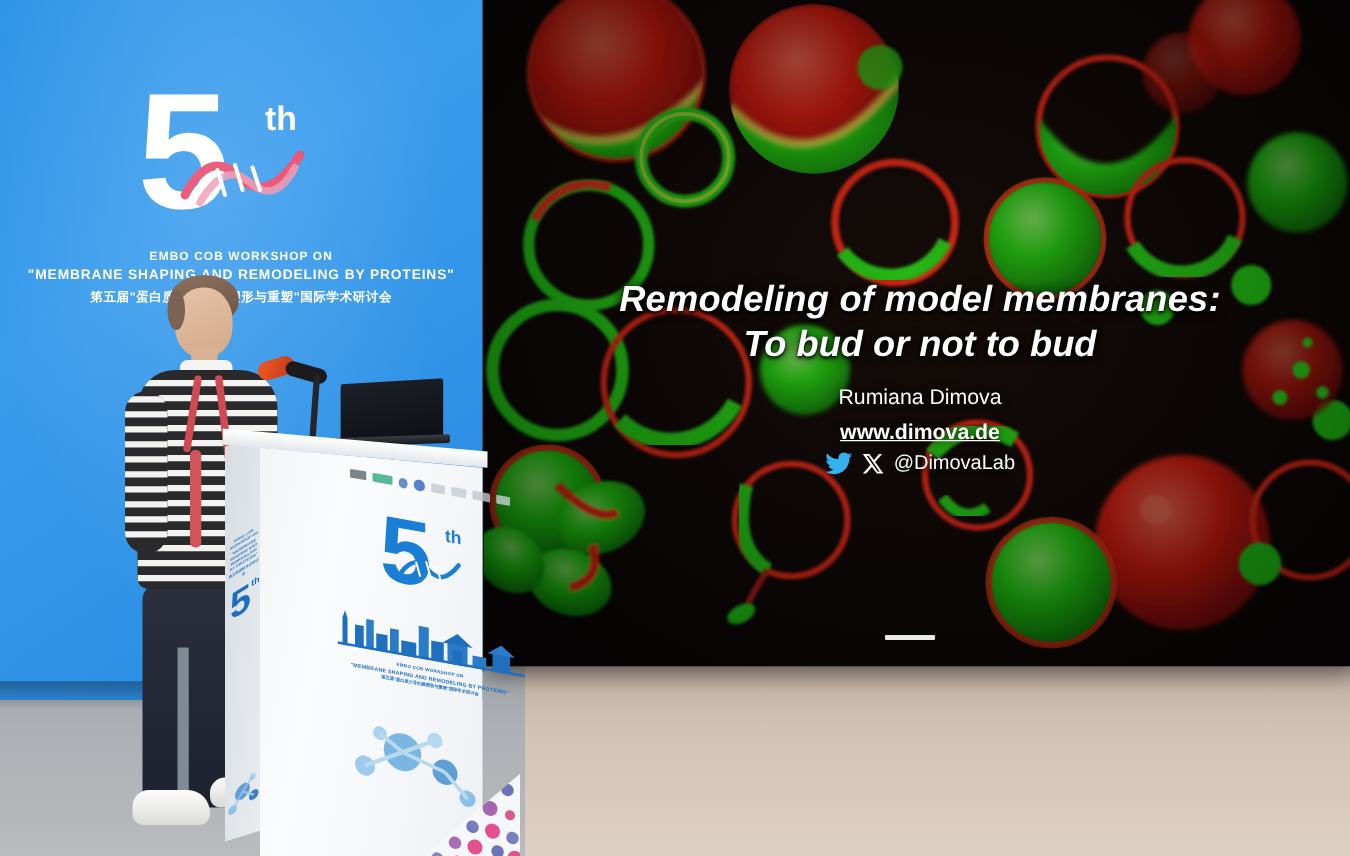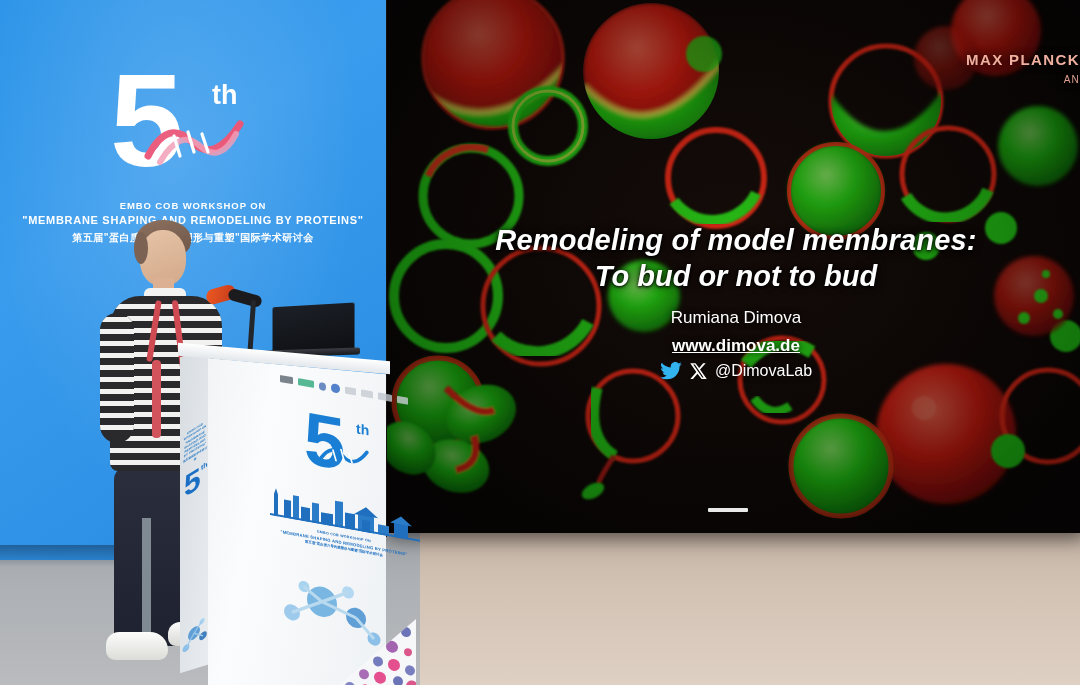--- a/index.html
+++ b/index.html
@@ -269,24 +269,20 @@
         <circle cx="672" cy="318" r="5" fill="#2bff1a"></circle>
         <circle cx="638" cy="322" r="6" fill="#2bff1a"></circle>
         <circle cx="660" cy="278" r="4" fill="#2bff1a"></circle>
       </g>
       <circle cx="540" cy="250" r="14" fill="#22e614" filter="url(#bl2)"></circle>
       <circle cx="318" cy="58" r="18" fill="#22e614" filter="url(#bl2)" opacity=".8"></circle>
     </svg>
 
     <div class="screen-vig"></div>
 
-    <div class="mp">
-      <div class="mp1">MAX PLANCK</div>
-      <div class="mp2">AN</div>
-    </div>
 
     <div class="ttl ttl1">Remodeling of model membranes:</div>
     <div class="ttl ttl2">To bud or not to bud</div>
     <div class="auth auth1">Rumiana Dimova</div>
     <div class="auth auth2">www.dimova.de</div>
 
     <div class="social">
       <svg width="22" height="18" viewBox="0 0 24 20">
         <path d="M24 2.3a9.6 9.6 0 0 1-2.8.8A4.9 4.9 0 0 0 23.3.4a9.8 9.8 0 0 1-3.1 1.2A4.9 4.9 0 0 0 11.8 6 13.9 13.9 0 0 1 1.7.8a4.9 4.9 0 0 0 1.5 6.5A4.8 4.8 0 0 1 1 6.7a4.9 4.9 0 0 0 3.9 4.8 4.9 4.9 0 0 1-2.2.1 4.9 4.9 0 0 0 4.6 3.4A9.9 9.9 0 0 1 0 17.1a13.9 13.9 0 0 0 7.5 2.2c9.1 0 14-7.5 14-14v-.7A10 10 0 0 0 24 2.3z" fill="#32b3f0"></path>
       </svg>

